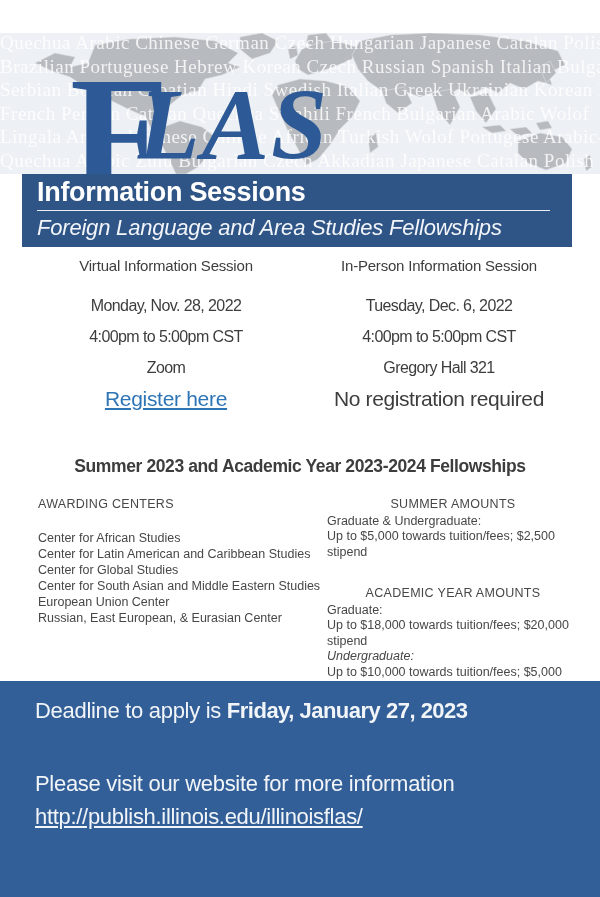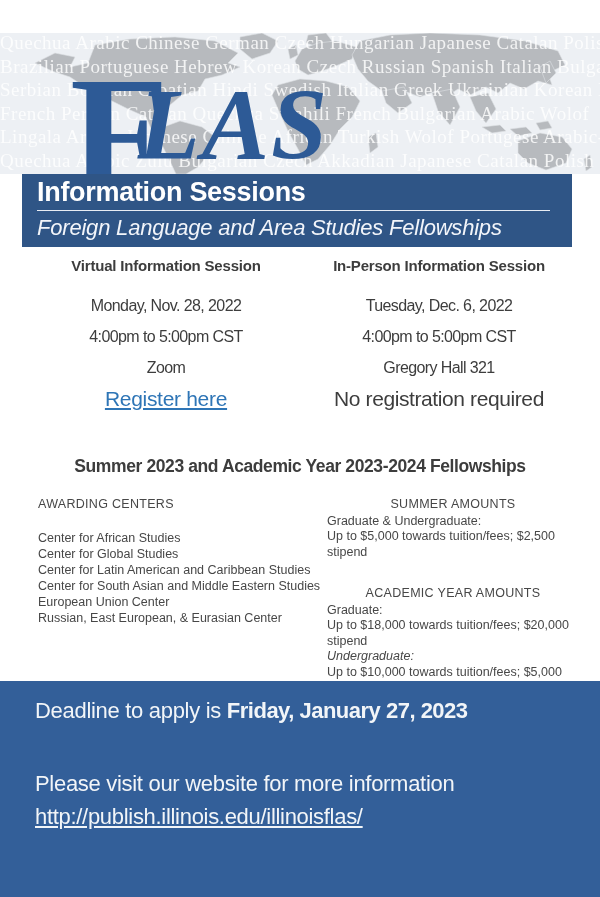--- a/index.html
+++ b/index.html
@@ -38,21 +38,21 @@
     position:absolute;top:174px;left:22px;width:550px;height:73px;
     background:#2f5586;color:#ffffff;box-sizing:border-box;padding:3px 0 0 15px;
   }
   .banner-title{font-size:27px;font-weight:bold;letter-spacing:-0.3px;}
   .banner-rule{width:513px;border-bottom:1.5px solid #e8edf4;margin-top:2px;}
   .banner-subtitle{font-size:22px;font-weight:normal;margin-top:4px;color:#f2f5fa;letter-spacing:-0.2px;font-style:italic;}
   
   .session-col{position:absolute;top:257px;text-align:center;color:#3d3d3d;}
   .session-virtual{left:30px;width:272px;}
   .session-inperson{left:303px;width:272px;}
-  .session-heading{font-size:15px;font-weight:bold;margin-bottom:16px;letter-spacing:-0.2px;}
+  .session-heading{font-size:15px;font-weight:normal;margin-bottom:16px;letter-spacing:-0.2px;}
   .session-line{font-size:16px;font-weight:normal;line-height:31px;letter-spacing:-0.6px;}
   .session-note{font-size:21px;font-weight:normal;line-height:31px;letter-spacing:-0.4px;}
   .register-link{
     display:inline-block;font-size:21px;line-height:31px;color:#2e75b6;
     text-decoration:underline;letter-spacing:-0.3px;cursor:pointer;
   }
   
   .fellowships-heading{
     position:absolute;top:456px;left:0;width:600px;text-align:center;
     font-size:17.5px;font-weight:bold;color:#3d3d3d;letter-spacing:-0.4px;
@@ -137,22 +137,22 @@
     <div class="session-line">4:00pm to 5:00pm CST</div>
     <div class="session-line">Gregory Hall 321</div>
     <div class="session-note">No registration required</div>
   </div>
 
   <div class="fellowships-heading">Summer 2023 and Academic Year 2023-2024 Fellowships</div>
 
   <div class="centers">
     <div class="centers-heading">AWARDING CENTERS</div>
     <div class="centers-item">Center for African Studies</div>
+    <div class="centers-item">Center for Latin American and Caribbean Studies</div>
     <div class="centers-item">Center for Global Studies</div>
-    <div class="centers-item">Center for Latin American and Caribbean Studies</div>
     <div class="centers-item">Center for South Asian and Middle Eastern Studies</div>
     <div class="centers-item">European Union Center</div>
     <div class="centers-item">Russian, East European, &amp; Eurasian Center</div>
   </div>
 
   <div class="amounts">
     <div class="amounts-heading">SUMMER AMOUNTS</div>
     <div>Graduate &amp; Undergraduate:</div>
     <div>Up to $5,000 towards tuition/fees; $2,500 stipend</div>
     <div class="amounts-heading ay-heading">ACADEMIC YEAR AMOUNTS</div>

